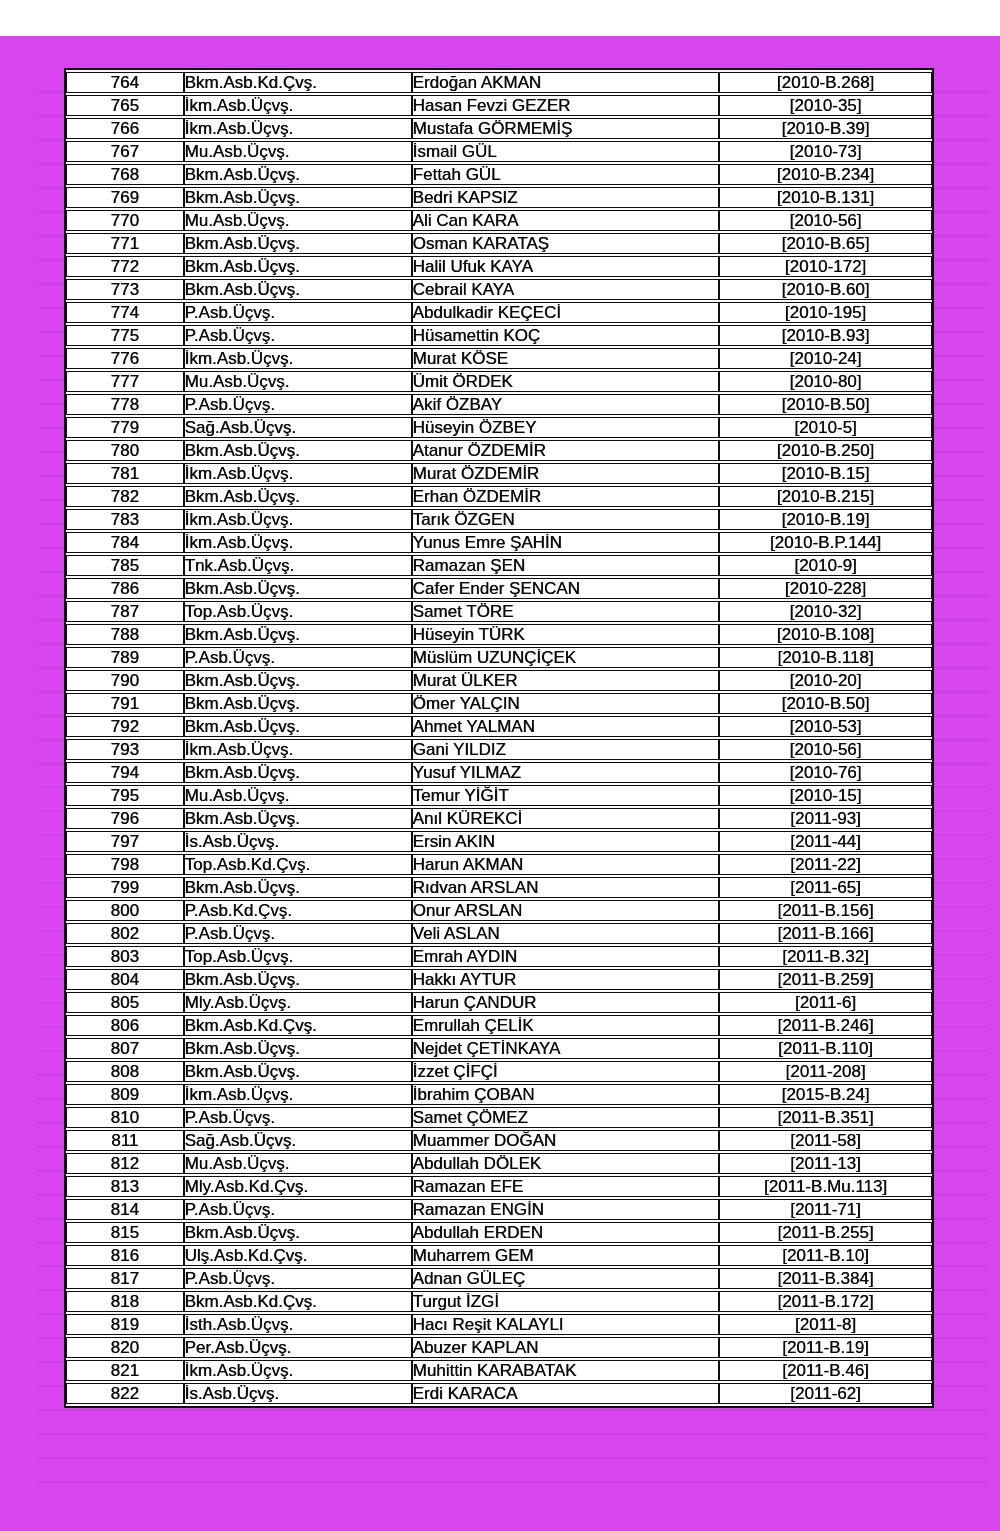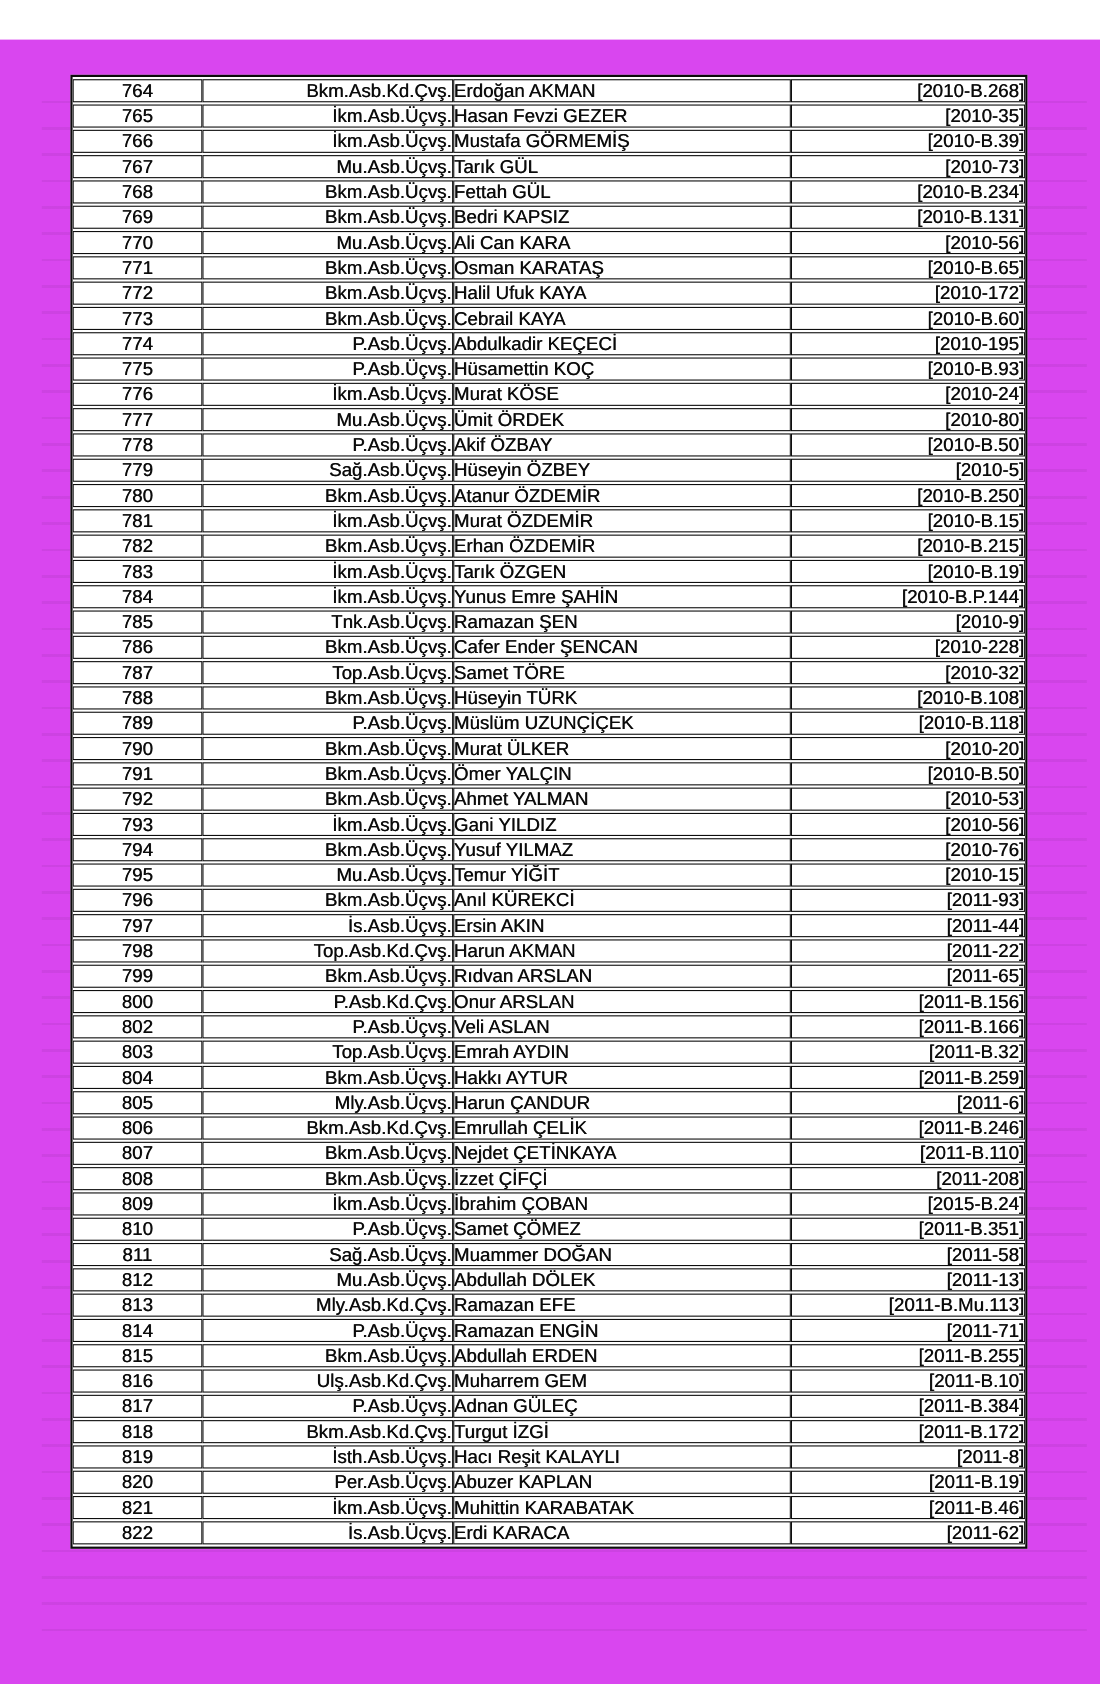--- a/index.html
+++ b/index.html
@@ -52,23 +52,23 @@
     line-height: 19px;
     font-size: 17px;
     color: #0a0a0a;
     text-shadow: 0.4px 0 0 rgba(0,0,0,0.85);
     white-space: nowrap;
     overflow: hidden;
     padding: 0;
     background: #ffffff;
   }
   td.col-no   { text-align: center; }
-  td.col-rank { text-align: right; padding-left: 7px; }
+  td.col-rank { text-align: left; padding-left: 7px; }
   td.col-name { text-align: left; padding-left: 7px; }
-  td.col-code { text-align: right; padding-left: 7px; }
+  td.col-code { text-align: center; padding-left: 7px; }
   col.c-no   { width: 117px; }
   col.c-rank { width: 227px; }
   col.c-name { width: 306px; }
   col.c-code { width: 212px; }
 </style>
 </head>
 <body>
 
 <div class="page">
   <div class="scan-streaks"></div>
@@ -95,21 +95,21 @@
           </tr>
           <tr>
             <td class="col-no">766</td>
             <td class="col-rank">İkm.Asb.Üçvş.</td>
             <td class="col-name">Mustafa GÖRMEMİŞ</td>
             <td class="col-code">[2010-B.39]</td>
           </tr>
           <tr>
             <td class="col-no">767</td>
             <td class="col-rank">Mu.Asb.Üçvş.</td>
-            <td class="col-name">Tarık GÜL</td>
+            <td class="col-name">İsmail GÜL</td>
             <td class="col-code">[2010-73]</td>
           </tr>
           <tr>
             <td class="col-no">768</td>
             <td class="col-rank">Bkm.Asb.Üçvş.</td>
             <td class="col-name">Fettah GÜL</td>
             <td class="col-code">[2010-B.234]</td>
           </tr>
           <tr>
             <td class="col-no">769</td>

